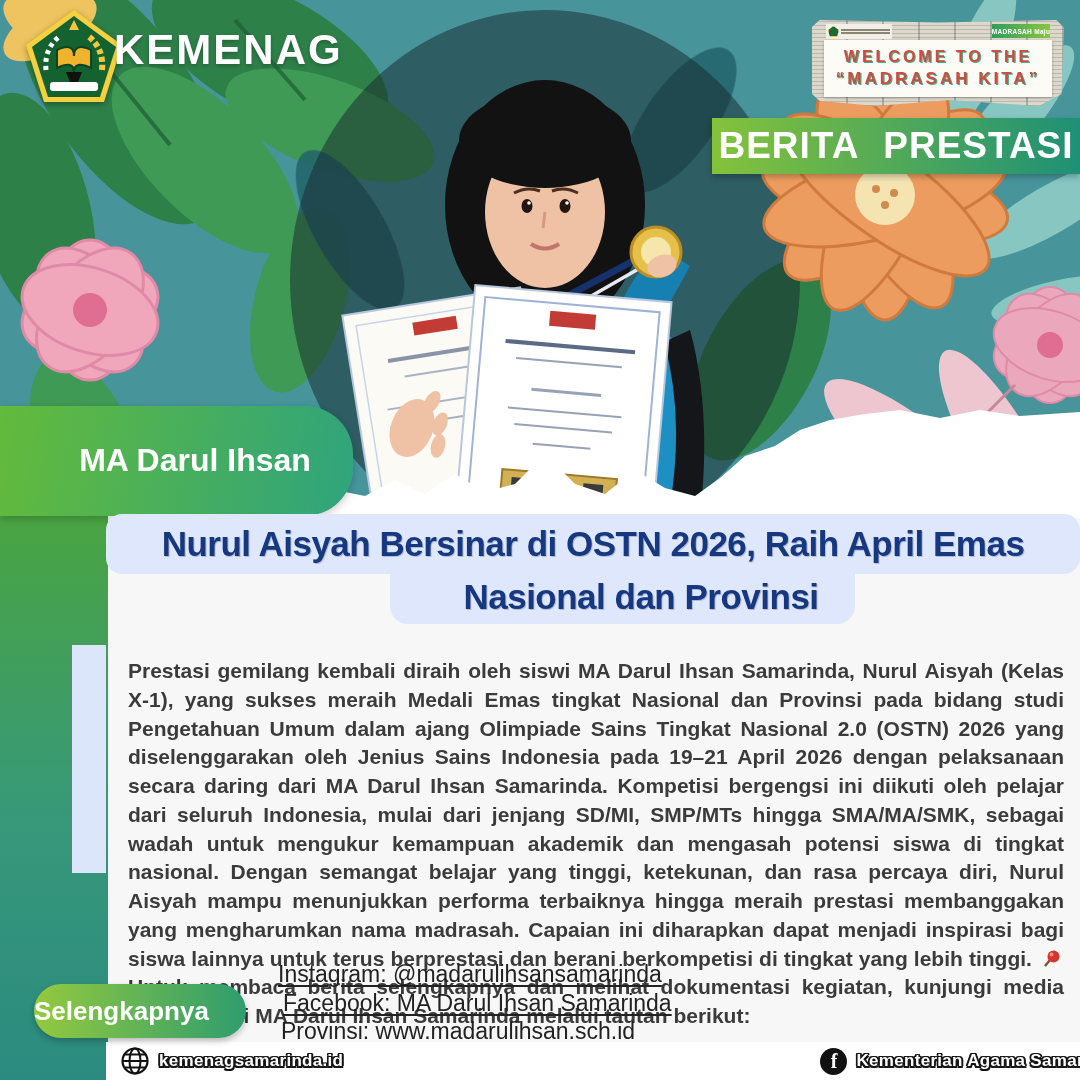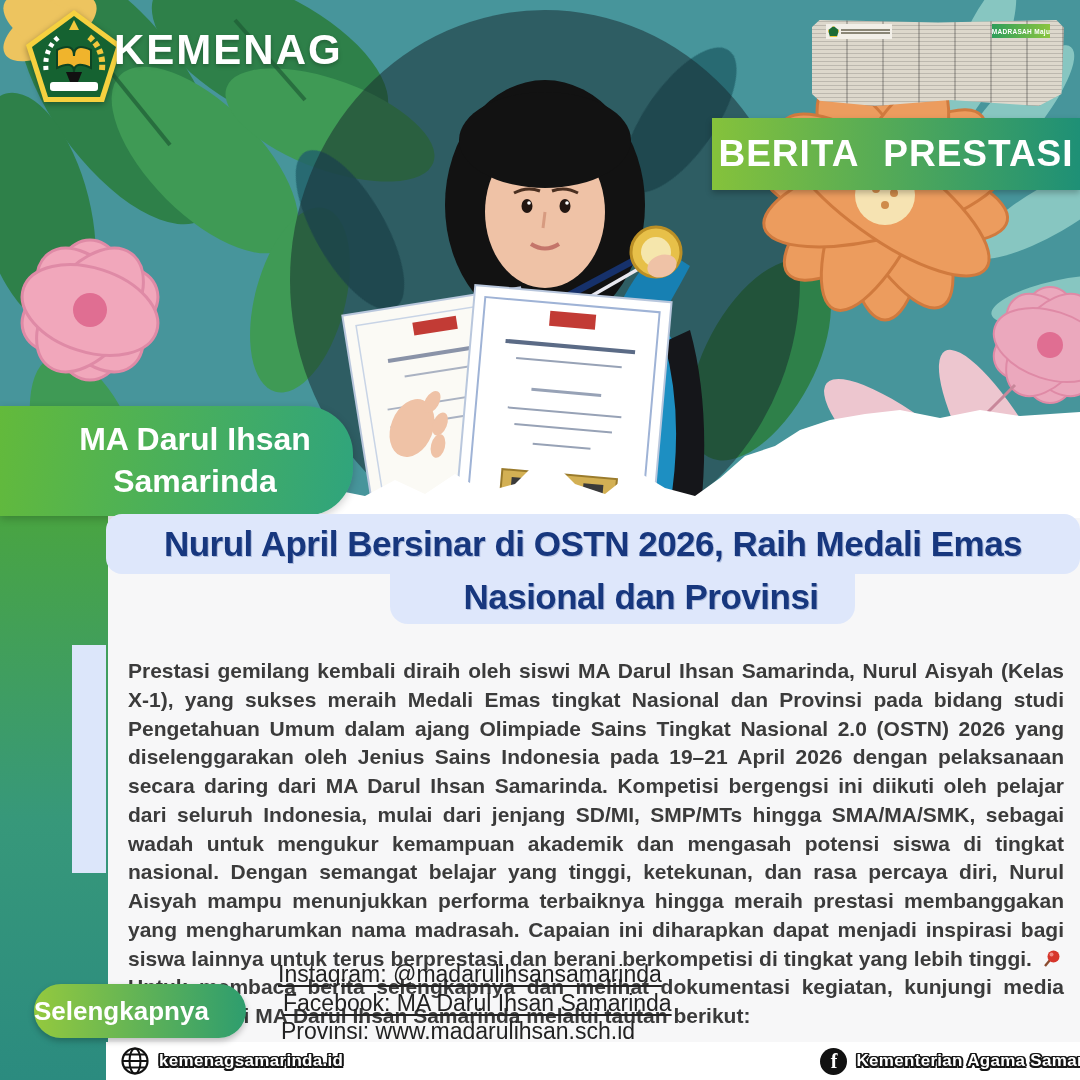--- a/index.html
+++ b/index.html
@@ -35,21 +35,21 @@
   .mini-left .pent{width:9px;height:9px;background:#1d6b34;border:1px solid #f3c83c;
      clip-path:polygon(50% 0,100% 38%,81% 100%,19% 100%,0 38%);}
   .mini-left .bars{flex:1}
   .mini-left .bars i{display:block;height:2px;background:#8a8676;margin:1px 0;}
   .mini-right{position:absolute;right:14px;top:4px;width:58px;height:14px;
      background:linear-gradient(90deg,#2e9e5b,#8bc53f);color:#fff;font-size:6.5px;
      font-weight:700;display:flex;align-items:center;justify-content:center;
      letter-spacing:.3px;white-space:nowrap;}
 
   
-  .banner{position:absolute;left:712px;top:118px;width:368px;height:72px;z-index:6;
+  .banner{position:absolute;left:712px;top:118px;width:368px;height:56px;z-index:6;
      background:linear-gradient(90deg,#85c23b,#1e9076);display:flex;align-items:center;
      justify-content:center;box-shadow:0 3px 6px rgba(0,0,0,.25);}
   .banner span{color:#fff;font-size:37px;font-weight:800;letter-spacing:1px;word-spacing:14px;}
 
   
   .school{position:absolute;left:0;top:406px;width:316px;height:110px;z-index:5;
      background:linear-gradient(100deg,#63ba3b,#2fa47d);border-radius:0 48px 48px 0;
      display:flex;flex-direction:column;align-items:center;justify-content:center;
      box-shadow:0 3px 8px rgba(0,0,0,.2);padding-left:37px;}
   .school span{color:#fff;font-size:32px;font-weight:700;line-height:1.3;}
@@ -294,33 +294,36 @@
   <div class="news">
     <div class="news-bg"></div>
     <div class="mini-left">
       <span class="pent"></span>
         <span class="bars">
           <i></i>
           <i></i>
         </span>
     </div>
     <div class="mini-right">MADRASAH Maju</div>
+    <div class="news-inner">
+      <div class="news-l1">WELCOME TO THE</div>
+      <div class="news-l2">“MADRASAH KITA”</div>
+    </div>
   </div>
 
   <div class="banner">
     <span>BERITA PRESTASI</span>
   </div>
 
   <div class="school">
     <span>MA Darul Ihsan</span>
-    <span>Samarinda</span>
   </div>
 
   <div class="title1">
-    <span>Nurul April Bersinar di OSTN 2026, Raih Medali Emas</span>
+    <span>Nurul Aisyah Bersinar di OSTN 2026, Raih April Emas</span>
   </div>
   <div class="title2">
     <span>Nasional dan Provinsi</span>
   </div>
 
   <p class="body-text"><span>Prestasi gemilang kembali diraih oleh siswi MA Darul Ihsan Samarinda, Nurul Aisyah (Kelas X-1), yang sukses meraih Medali Emas tingkat Nasional dan Provinsi pada bidang studi Pengetahuan Umum dalam ajang Olimpiade Sains Tingkat Nasional 2.0 (OSTN) 2026 yang diselenggarakan oleh Jenius Sains Indonesia pada 19–21 April 2026 dengan pelaksanaan secara daring dari MA Darul Ihsan Samarinda. Kompetisi bergengsi ini diikuti oleh pelajar dari seluruh Indonesia, mulai dari jenjang SD/MI, SMP/MTs hingga SMA/MA/SMK, sebagai wadah untuk mengukur kemampuan akademik dan mengasah potensi siswa di tingkat nasional. Dengan semangat belajar yang tinggi, ketekunan, dan rasa percaya diri, Nurul Aisyah mampu menunjukkan performa terbaiknya hingga meraih prestasi membanggakan yang mengharumkan nama madrasah. Capaian ini diharapkan dapat menjadi inspirasi bagi siswa lainnya untuk terus berprestasi dan berani berkompetisi di tingkat yang lebih tinggi.</span>
     <span class="pin"><svg viewBox="0 0 20 20" width="20" height="20">
       <line x1="4" y1="17" x2="9" y2="11" stroke="#8a4b2f" stroke-width="2.4"></line>
       <circle cx="12.5" cy="7.5" r="6" fill="#d6362c"></circle>
       <circle cx="10.5" cy="5.5" r="2" fill="#f08a84"></circle>

